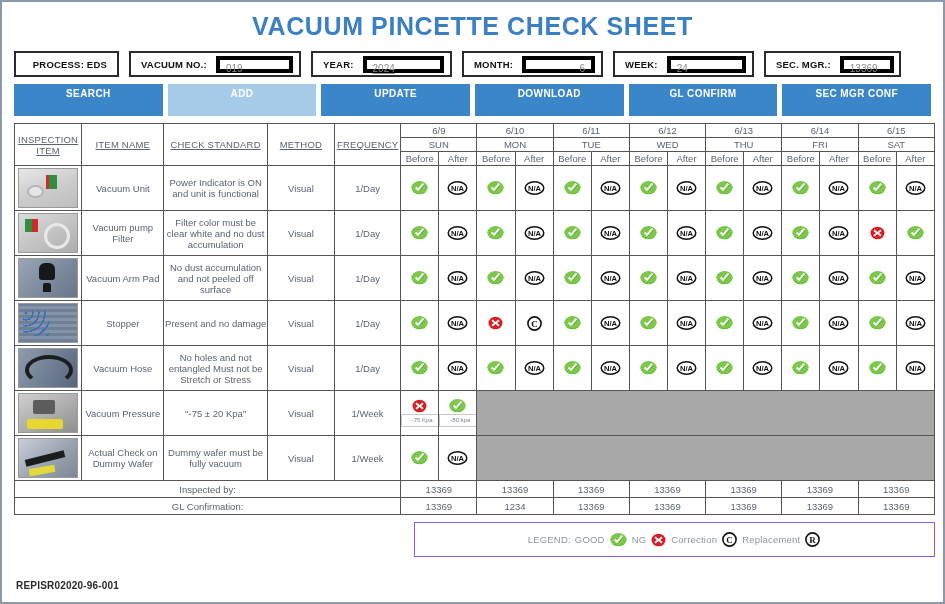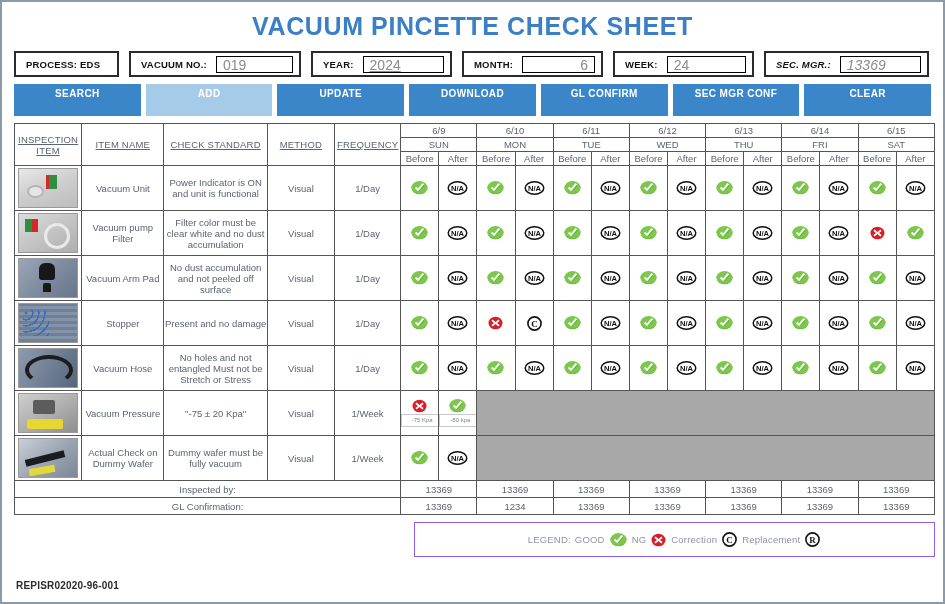--- a/index.html
+++ b/index.html
@@ -25,30 +25,30 @@
   }
   .field{
     border:2px solid #2b2b2b;background:#fff;height:26px;
     display:flex;align-items:center;box-sizing:border-box;padding:0 6px;
   }
   .field .lab{
     font-size:9.5px;font-weight:bold;color:#111;white-space:nowrap;
     letter-spacing:.2px;padding:0 4px;
   }
   .field .val{
-    border:1px solid #000000;background:#fff;height:17px;line-height:17px;
-    font-size:14px;color:#8b8b8b;padding:0 6px;margin-left:5px;
+    border:4px solid #000000;background:#fff;height:17px;line-height:17px;
+    font-size:10px;color:#8b8b8b;padding:0 6px;margin-left:5px;
     min-width:54px;box-sizing:border-box;
   }
-  .f-process{width:105px;justify-content:flex-start;}
+  .f-process{width:105px;justify-content:flex-end;}
   .f-vac{width:172px;} .f-vac .val{width:110px;}
   .f-year{width:141px;} .f-year .val{width:83px;text-decoration:underline;}
   .f-month{width:141px;text-align:right;} .f-month .val{width:83px;}
   .f-week{width:141px;} .f-week .val{width:83px;}
-  .f-secmgr{width:165px;font-style:italic;} .f-secmgr .val{width:95px;}
+  .f-secmgr{width:137px;} .f-secmgr .val{width:95px;}
 
   
   .btnbar{
     display:flex;gap:5px;padding:7px 12px 7px 12px;box-sizing:border-box;
   }
   .btn{
     flex:1;height:32px;line-height:20px;text-align:center;
     background:#3b86c8;color:#fff;font-size:10px;font-weight:bold;
     letter-spacing:.4px;cursor:pointer;user-select:none;
   }
@@ -186,21 +186,20 @@
     </div>
   </div>
 
   <div class="btnbar">
     <div class="btn">SEARCH</div>
     <div class="btn light">ADD</div>
     <div class="btn">UPDATE</div>
     <div class="btn">DOWNLOAD</div>
     <div class="btn">GL CONFIRM</div>
     <div class="btn">SEC MGR CONF</div>
-    <div class="btn">CLEAR</div>
   </div>
 
   <table class="sheet">
     <colgroup>
       <col style="width:67px">
         <col style="width:82px">
         <col style="width:103px">
       <col style="width:67px">
         <col style="width:66px">
       <col style="width:38px">

